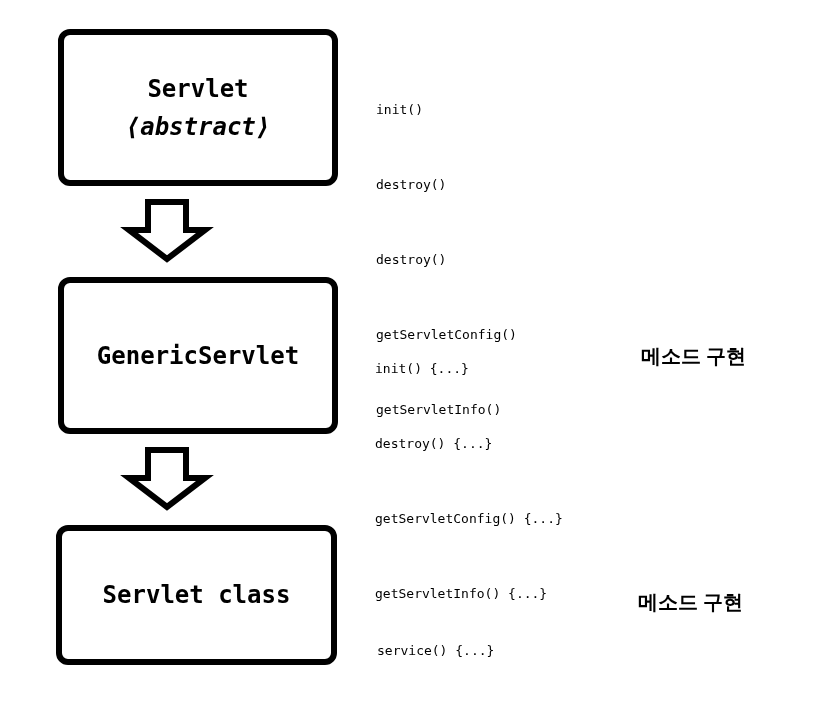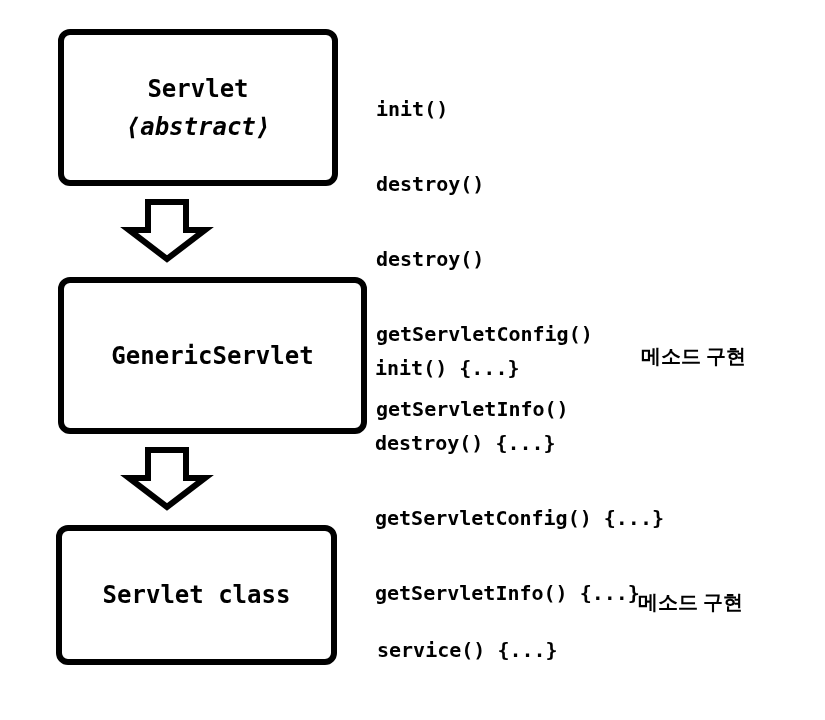--- a/index.html
+++ b/index.html
@@ -44,22 +44,22 @@
   }
   .node-subtitle:empty { display: none; }
   .arrow {
     position: absolute;
     width: 84px;
     height: 65px;
     overflow: visible;
   }
   .method-list {
     position: absolute;
-    font-size: 20px;
-    font-weight: 700;
+    font-size: 13px;
+    font-weight: 400;
     line-height: 25px;
     white-space: pre;
   }
   .impl-note {
     position: absolute;
     font-family: Liberation Serif, serif;
     font-size: 20px;
     font-weight: 700;
     white-space: nowrap;
   }
@@ -71,21 +71,21 @@
 
   <div class="node-box" style="left:30px; top:29px; width:280px; height:157px;">
     <div class="node-title">Servlet</div>
     <div class="node-subtitle">⟨abstract⟩</div>
   </div>
 
   <svg class="arrow" style="left:125px; top:199px;" viewBox="0 0 84 65" aria-hidden="true">
     <path d="M23 3 L61 3 L61 31 L80 31 L42 60 L4 31 L23 31 Z" fill="#ffffff" stroke="#000000" stroke-width="6" stroke-linejoin="miter"></path>
   </svg>
 
-  <div class="node-box" style="left:30px; top:277px; width:309px; height:157px;">
+  <div class="node-box" style="left:30px; top:277px; width:280px; height:157px;">
     <div class="node-title">GenericServlet</div>
   </div>
 
   <svg class="arrow" style="left:125px; top:447px;" viewBox="0 0 84 65" aria-hidden="true">
     <path d="M23 3 L61 3 L61 31 L80 31 L42 60 L4 31 L23 31 Z" fill="#ffffff" stroke="#000000" stroke-width="6" stroke-linejoin="miter"></path>
   </svg>
 
   <div class="node-box" style="left:28px; top:525px; width:281px; height:140px;">
     <div class="node-title">Servlet class</div>
 

